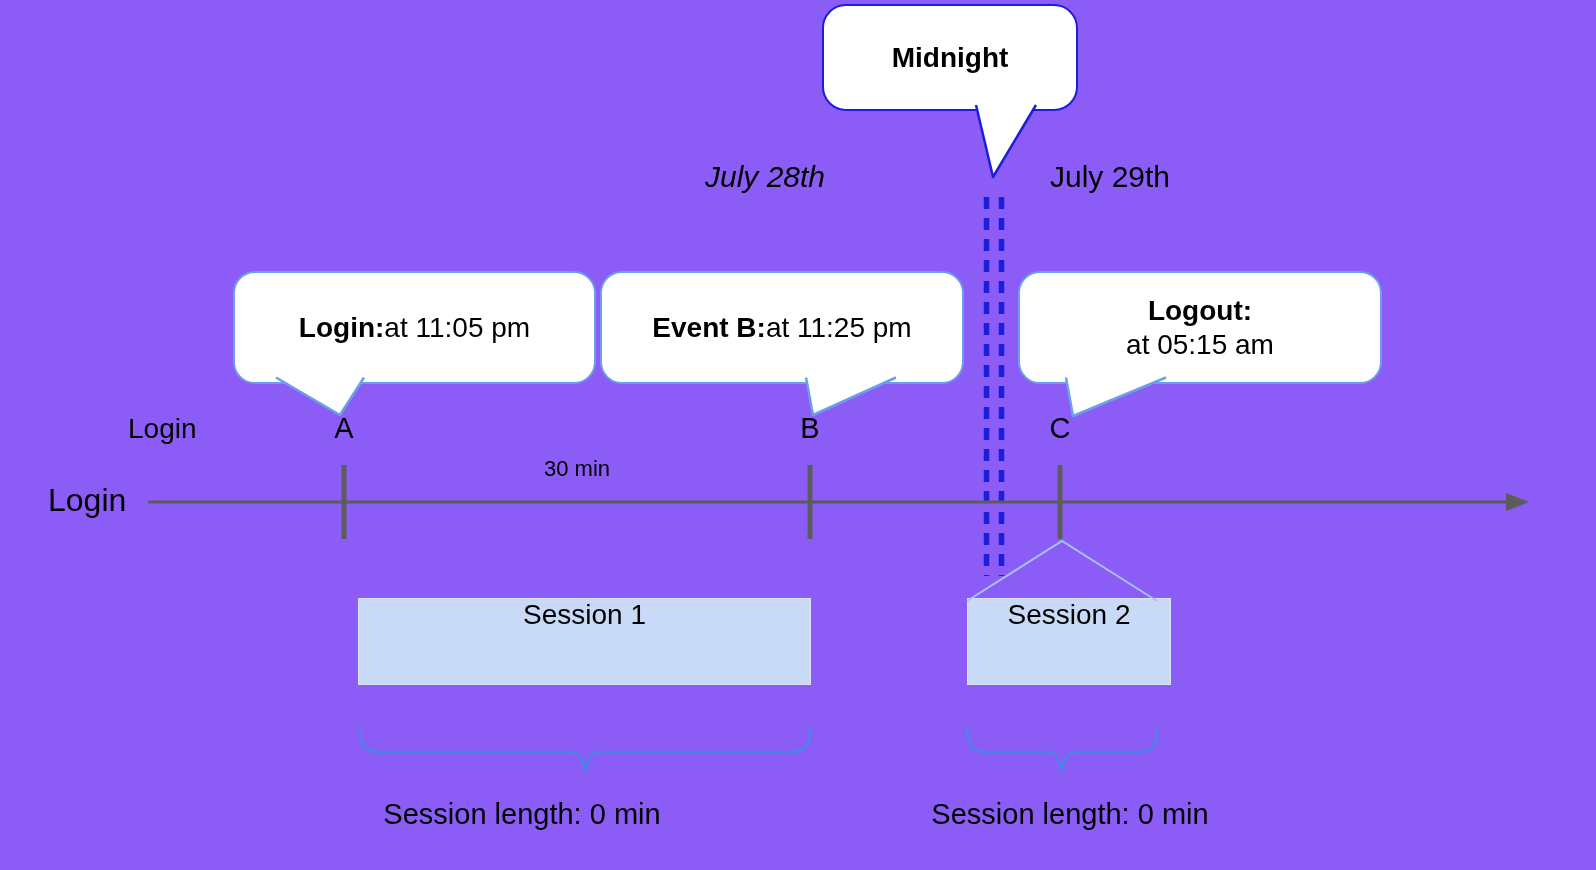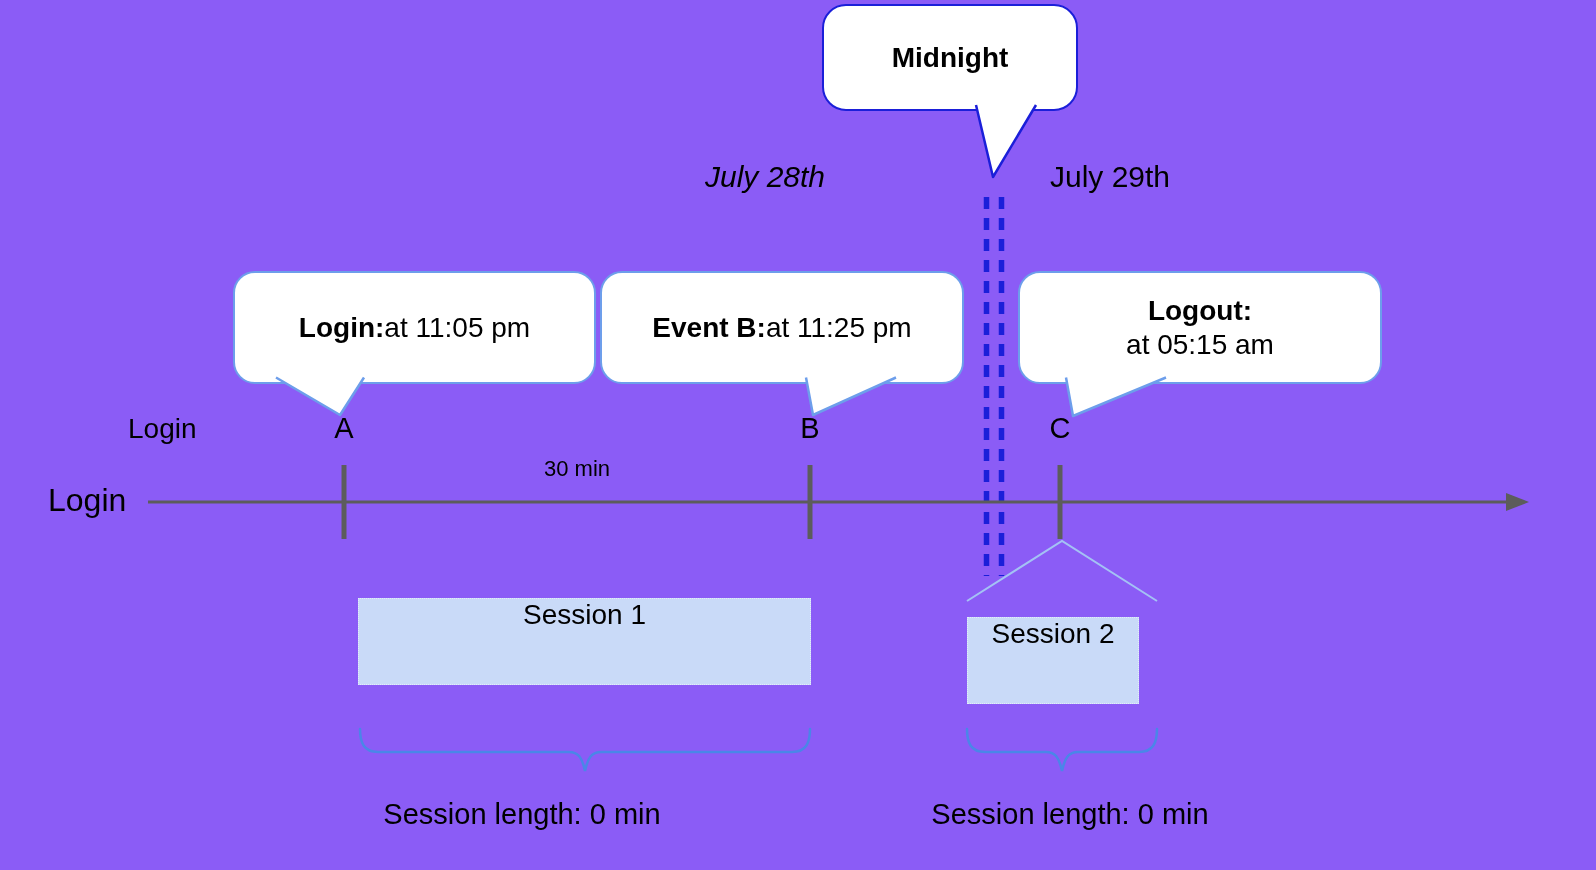--- a/index.html
+++ b/index.html
@@ -52,21 +52,21 @@
   <div class="plain" style="left:128px;top:413px;">Login</div>
   <div class="tick-label" style="left:314px;top:412px;">A</div>
   <div class="tick-label" style="left:780px;top:412px;">B</div>
   <div class="tick-label" style="left:1030px;top:412px;">C</div>
   <div class="plain" style="left:48px;top:482px;font-size:32px;">Login</div>
   <div class="plain" style="left:517px;top:456px;width:120px;text-align:center;font-size:22px;">30 min</div>
 
   <div class="session-box" style="left:358px;width:453px;">
     <span>Session 1</span>
   </div>
-  <div class="session-box" style="left:967px;width:172px;margin-top:19px;">
+  <div class="session-box" style="left:967px;width:204px;">
     <span>Session 2</span>
   </div>
 
   <div class="length-label" style="left:357px;">Session length: 0 min</div>
   <div class="length-label" style="left:905px;">Session length: 0 min</div>
 
   <svg id="overlay" width="1596" height="870" viewBox="0 0 1596 870">
 
     <line x1="986.5" y1="197" x2="986.5" y2="576" stroke="#1b1fd9" stroke-width="5.5" stroke-dasharray="12 9"></line>
     <line x1="1001.5" y1="197" x2="1001.5" y2="576" stroke="#1b1fd9" stroke-width="5.5" stroke-dasharray="12 9"></line>

